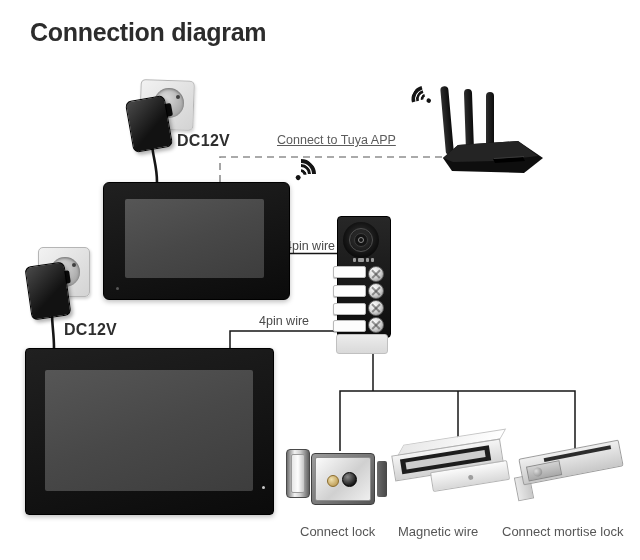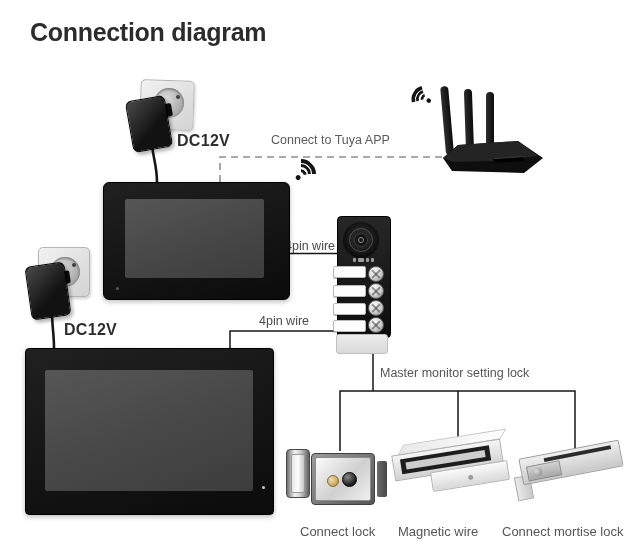--- a/index.html
+++ b/index.html
@@ -140,21 +140,21 @@
   <div class="screen" style="left:125px;top:199px;width:139px;height:79px;"></div>
   <span class="led" style="left:116px;top:287px;width:3px;height:3px;background:#575757;"></span>
 
   <div class="wifi" style="left:286px;top:159px;transform:rotate(45deg);">
     <i class="a1"></i>
       <i class="a2"></i>
       <i class="a3"></i>
       <b class="dot"></b>
   </div>
 
-  <div class="lbl" style="left:271px;top:133px;">Connect to Tuya APP</div>
+  <div class="lbl" style="left:277px;top:133px;text-decoration:underline;">Connect to Tuya APP</div>
 
   <div class="wifi" style="left:410px;top:84px;transform:rotate(-60deg) scale(.9);">
     <i class="a1"></i>
       <i class="a2"></i>
       <i class="a3"></i>
       <b class="dot"></b>
   </div>
   <div class="ant" style="left:446px;top:86px;height:68px;transform:rotate(-5deg);"></div>
   <div class="ant" style="left:466px;top:89px;height:61px;transform:rotate(-2deg);"></div>
   <div class="ant" style="left:486px;top:92px;height:56px;"></div>
@@ -194,21 +194,20 @@
   <div class="socket" style="left:50px;top:257px;"></div>
   <span class="sock-hole" style="left:72px;top:263px;"></span>
   <div class="plugneck" style="left:57px;top:271px;width:13px;height:13px;transform:rotate(-8deg);"></div>
   <div class="adapter" style="left:28px;top:264px;width:38px;height:52px;transform:rotate(-8deg);"></div>
   <div class="lbl-bold" style="left:64px;top:321px;">DC12V</div>
 
   <div class="monitor" style="left:25px;top:348px;width:247px;height:165px;border-radius:4px;"></div>
   <div class="screen" style="left:45px;top:370px;width:208px;height:121px;"></div>
   <span class="led" style="left:262px;top:486px;width:3px;height:3px;background:#c9c9c9;"></span>
 
-  <div class="lbl" style="left:380px;top:366px;color:#555;">Master monitor setting lock</div>
 
   <div>
     <div class="el-plate"></div>
     <div class="el-cyl"></div>
     <div class="el-cyl-in"></div>
     <div class="el-body"></div>
     <div class="el-face"></div>
     <div class="el-knob-brass"></div>
     <div class="el-knob-black"></div>
   </div>

